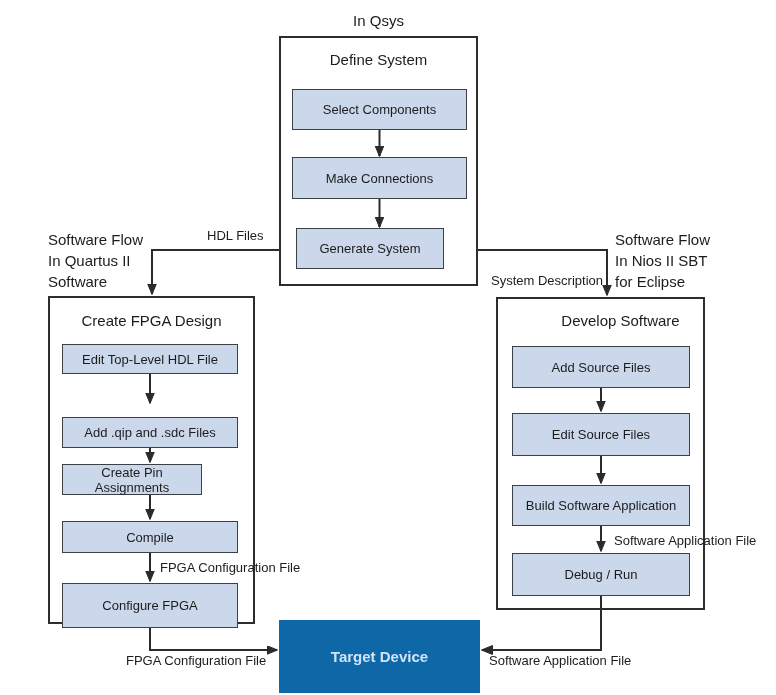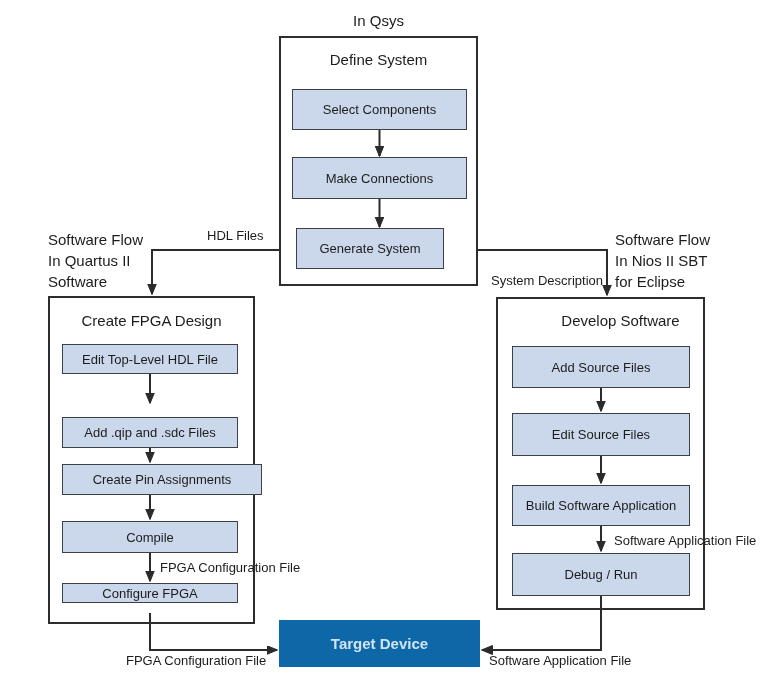--- a/index.html
+++ b/index.html
@@ -31,21 +31,21 @@
     position:absolute;font-size:15px;text-align:center;
   }
   .context-label{
     position:absolute;font-size:15px;line-height:21px;white-space:nowrap;
   }
   .context-label span{display:block;}
   .edge-label{
     position:absolute;font-size:13px;white-space:nowrap;
   }
   .target{
-    position:absolute;left:279px;top:620px;width:201px;height:47px;
+    position:absolute;left:279px;top:620px;width:201px;height:73px;
     background:var(--target-fill);color:var(--target-text);
     display:flex;align-items:center;justify-content:center;
     font-size:15px;font-weight:bold;
   }
   svg.wires{
     position:absolute;left:0;top:0;width:776px;height:695px;
     pointer-events:none;
   }
   svg.wires *{stroke:var(--line);}
 </style>
@@ -100,23 +100,23 @@
   <span>Software Flow</span>
   <span>In Nios II SBT</span>
   <span>for Eclipse</span>
 </div>
 
 <div class="container-box" style="left:48px;top:296px;width:207px;height:328px;"></div>
 <div class="flow-title" style="left:48px;top:312px;width:207px;">Create FPGA Design</div>
 
 <div class="step" style="left:62px;top:344px;width:176px;height:30px;">Edit Top-Level HDL File</div>
 <div class="step" style="left:62px;top:405px;width:176px;height:31px;margin-top:12px;">Add .qip and .sdc Files</div>
-<div class="step" style="left:62px;top:464px;width:200px;height:31px;">Create Pin Assignments</div>
+<div class="step" style="left:62px;top:464px;width:140px;height:31px;">Create Pin Assignments</div>
 <div class="step" style="left:62px;top:521px;width:176px;height:32px;">Compile</div>
-<div class="step" style="left:62px;top:583px;width:176px;height:20px;">Configure FPGA</div>
+<div class="step" style="left:62px;top:583px;width:176px;height:45px;">Configure FPGA</div>
 
 <div class="edge-label" style="left:160px;top:560px;">FPGA Configuration File</div>
 
 <div class="container-box" style="left:496px;top:297px;width:209px;height:313px;"></div>
 <div class="flow-title" style="left:496px;top:312px;width:209px;padding-left:20px;">Develop Software</div>
 
 <div class="step" style="left:512px;top:346px;width:178px;height:42px;">Add Source Files</div>
 <div class="step" style="left:512px;top:413px;width:178px;height:43px;">Edit Source Files</div>
 <div class="step" style="left:512px;top:485px;width:178px;height:41px;">Build Software Application</div>
 <div class="step" style="left:512px;top:553px;width:178px;height:43px;">Debug / Run</div>

